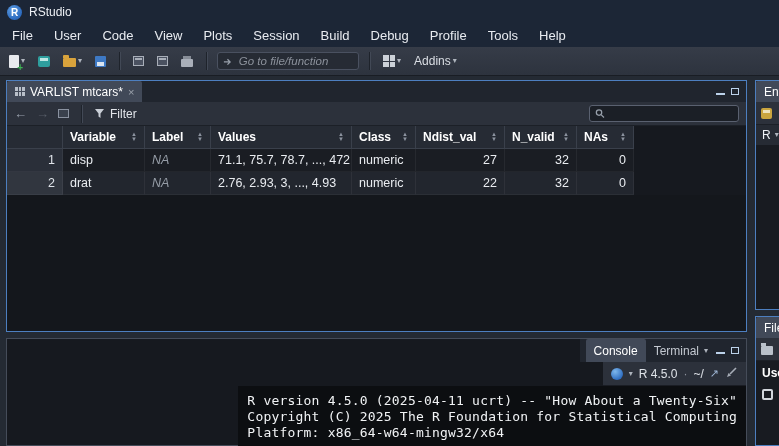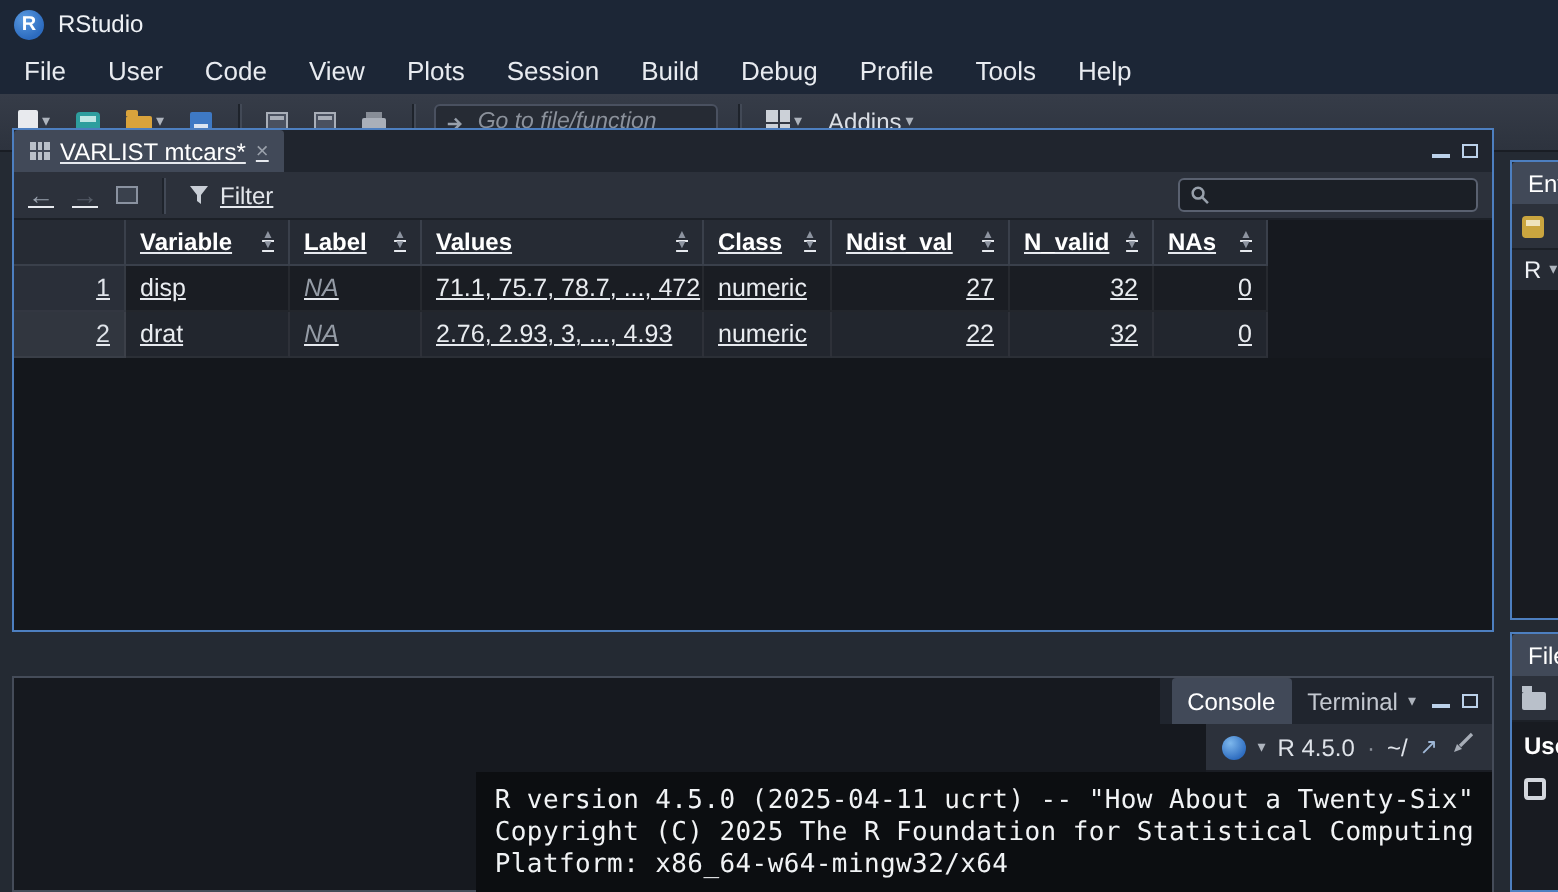--- a/index.html
+++ b/index.html
@@ -50,21 +50,21 @@
   .tabbar{height:21px;background:#20252e;display:flex;align-items:stretch;flex:0 0 auto;}
   .tab{display:flex;align-items:center;gap:5px;padding:0 8px;font-size:12px;color:#c3c8d0;}
   .tab.active{background:#414958;color:#ffffff;border-radius:2px 2px 0 0;}
   .tab .close{color:#9aa1ab;font-size:11px;}
   .winbtns{margin-left:auto;display:flex;align-items:center;gap:6px;padding-right:7px;}
   .win-min{width:9px;height:2px;background:#bcd2ea;margin-top:5px;}
   .win-max{width:8px;height:7px;border:1px solid #bcd2ea;}
   .mini-grid{width:10px;height:9px;display:grid;grid-template-columns:1fr 1fr 1fr;grid-template-rows:1fr 1fr;gap:1px;}
   .mini-grid i{background:#b9c0ca;}
   
-  #source-pane{left:6px;top:64px;width:741px;height:252px;text-decoration:underline;}
+  #source-pane{left:6px;top:80px;width:741px;height:252px;}
   .filterbar{height:24px;background:#2c313b;border-bottom:1px solid #1c2027;display:flex;align-items:center;
     padding:0 7px;gap:9px;flex:0 0 auto;}
   .nav-arrow{font-size:13px;line-height:13px;}
   .popout{width:11px;height:9px;border:1px solid #8a92a0;background:#3a414d;}
   .filter-btn{display:flex;align-items:center;gap:5px;font-size:12px;color:#e2e5ea;}
   .searchbox{margin-left:auto;display:flex;align-items:center;gap:4px;width:150px;height:17px;
     background:#1b1f26;border:1px solid #5a6170;border-radius:3px;padding:0 5px;}
   .searchbox input{background:transparent;border:none;outline:none;width:100%;color:#dfe3e9;font-size:11px;}
   
   .tbl{flex:0 0 auto;}

